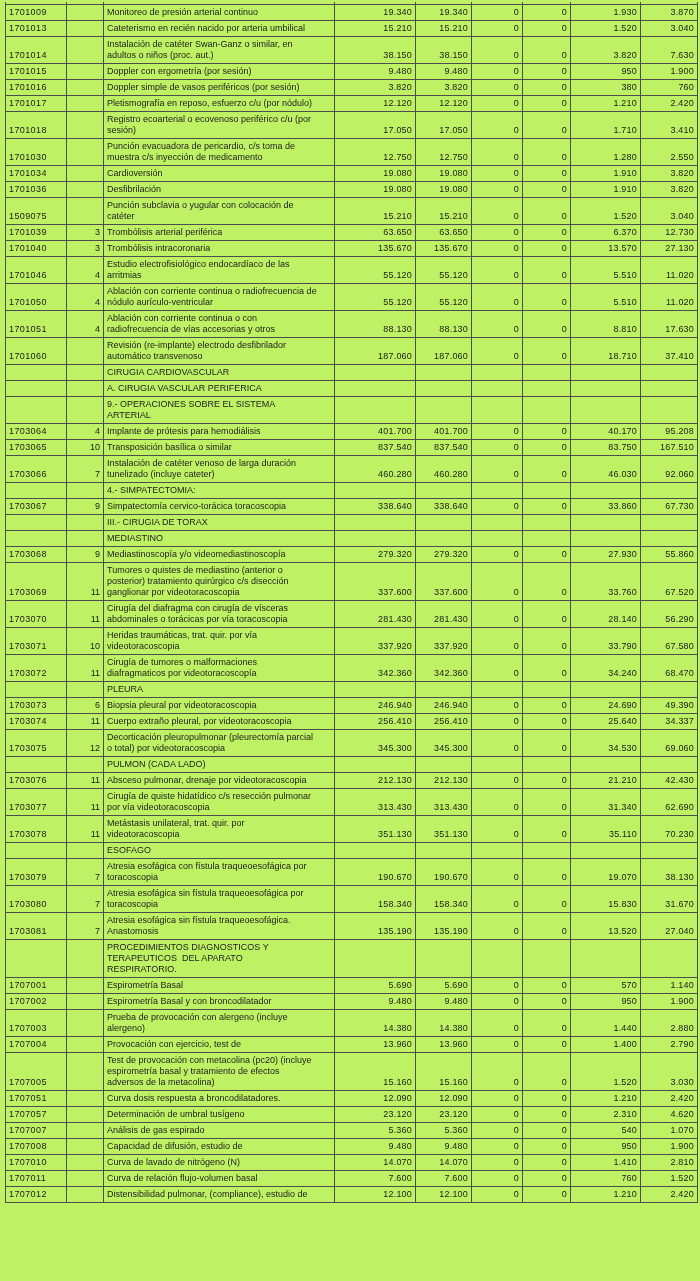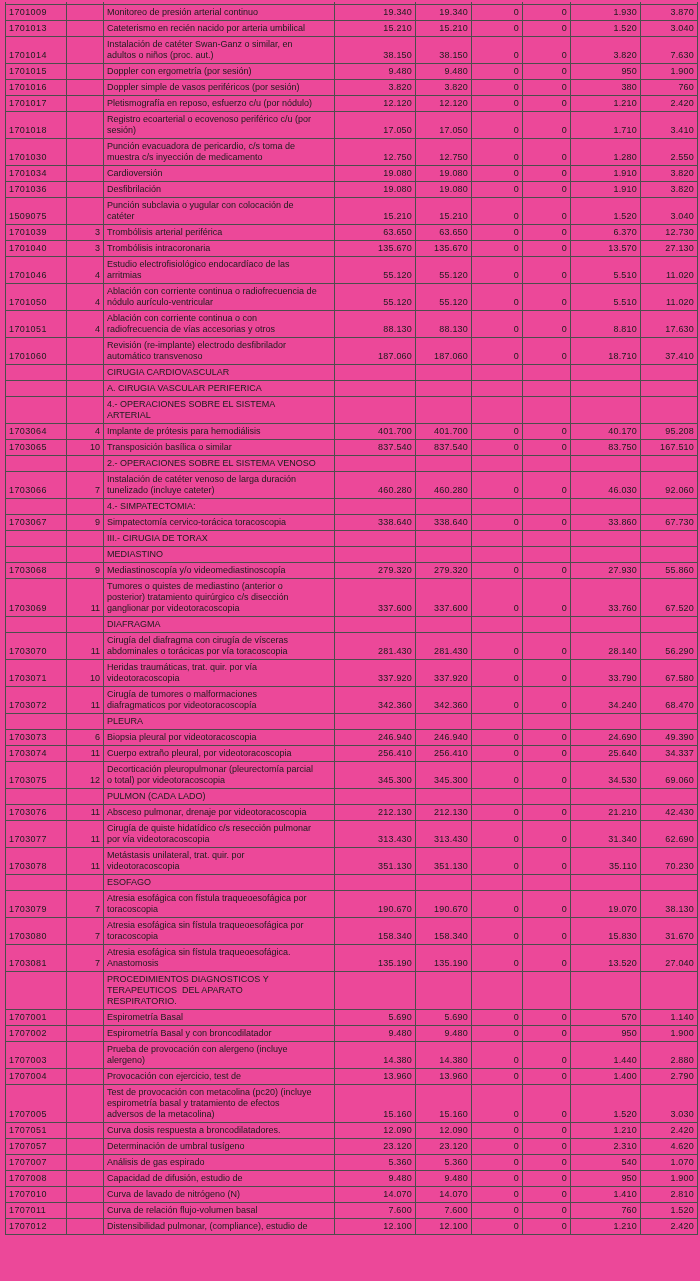--- a/index.html
+++ b/index.html
@@ -6,21 +6,21 @@
     margin: 0;
     padding: 0;
     background: #ffffff;
     width: 700px;
   }
   .page {
     width: 700px;
     height: 1281px;
     padding: 2px 0 0 5px;
     box-sizing: border-box;
-    background: #ec4899;
+    background: #bef264;
     font-family: "Liberation Sans", "DejaVu Sans", sans-serif;
     overflow: hidden;
   }
   table.tariff {
     border-collapse: collapse;
     table-layout: fixed;
     width: 692px;
   }
   table.tariff td {
     border: 1px solid #4d4d4d;
@@ -278,21 +278,21 @@
           <td class="c-amt"></td>
           <td class="c-amt"></td>
           <td class="c-amt"></td>
           <td class="c-amt"></td>
           <td class="c-amt"></td>
           <td class="c-amt"></td>
         </tr>
         <tr>
           <td class="c-code"></td>
           <td class="c-qty"></td>
-          <td class="c-desc">4.- OPERACIONES SOBRE EL SISTEMA
+          <td class="c-desc">9.- OPERACIONES SOBRE EL SISTEMA
 ARTERIAL</td>
           <td class="c-amt"></td>
           <td class="c-amt"></td>
           <td class="c-amt"></td>
           <td class="c-amt"></td>
           <td class="c-amt"></td>
           <td class="c-amt"></td>
         </tr>
         <tr>
           <td class="c-code">1703064</td>
@@ -308,31 +308,20 @@
         <tr>
           <td class="c-code">1703065</td>
           <td class="c-qty">10</td>
           <td class="c-desc">Transposición basílica o similar</td>
           <td class="c-amt">837.540</td>
           <td class="c-amt">837.540</td>
           <td class="c-amt">0</td>
           <td class="c-amt">0</td>
           <td class="c-amt">83.750</td>
           <td class="c-amt">167.510</td>
-        </tr>
-        <tr>
-          <td class="c-code"></td>
-          <td class="c-qty"></td>
-          <td class="c-desc">2.- OPERACIONES SOBRE EL SISTEMA VENOSO</td>
-          <td class="c-amt"></td>
-          <td class="c-amt"></td>
-          <td class="c-amt"></td>
-          <td class="c-amt"></td>
-          <td class="c-amt"></td>
-          <td class="c-amt"></td>
         </tr>
         <tr>
           <td class="c-code">1703066</td>
           <td class="c-qty">7</td>
           <td class="c-desc">Instalación de catéter venoso de larga duración
 tunelizado (incluye cateter)</td>
           <td class="c-amt">460.280</td>
           <td class="c-amt">460.280</td>
           <td class="c-amt">0</td>
           <td class="c-amt">0</td>
@@ -401,31 +390,20 @@
 posterior) tratamiento quirúrgico c/s disección
 ganglionar por videotoracoscopia</td>
           <td class="c-amt">337.600</td>
           <td class="c-amt">337.600</td>
           <td class="c-amt">0</td>
           <td class="c-amt">0</td>
           <td class="c-amt">33.760</td>
           <td class="c-amt">67.520</td>
         </tr>
         <tr>
-          <td class="c-code"></td>
-          <td class="c-qty"></td>
-          <td class="c-desc">DIAFRAGMA</td>
-          <td class="c-amt"></td>
-          <td class="c-amt"></td>
-          <td class="c-amt"></td>
-          <td class="c-amt"></td>
-          <td class="c-amt"></td>
-          <td class="c-amt"></td>
-        </tr>
-        <tr>
           <td class="c-code">1703070</td>
           <td class="c-qty">11</td>
           <td class="c-desc">Cirugía del diafragma con cirugía de vísceras
 abdominales o torácicas por vía toracoscopia</td>
           <td class="c-amt">281.430</td>
           <td class="c-amt">281.430</td>
           <td class="c-amt">0</td>
           <td class="c-amt">0</td>
           <td class="c-amt">28.140</td>
           <td class="c-amt">56.290</td>

